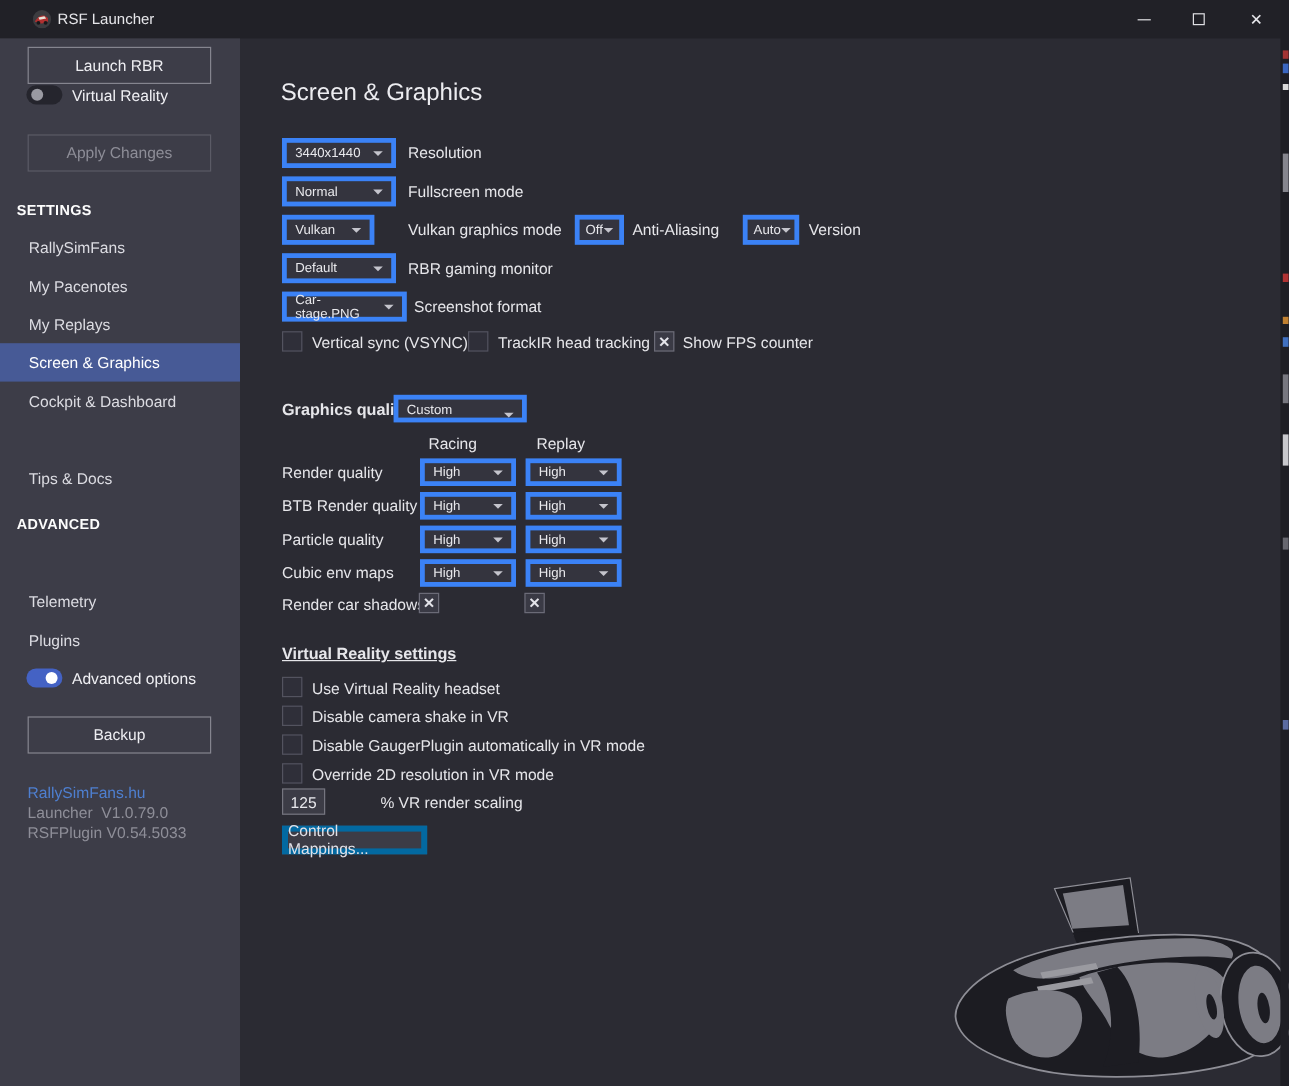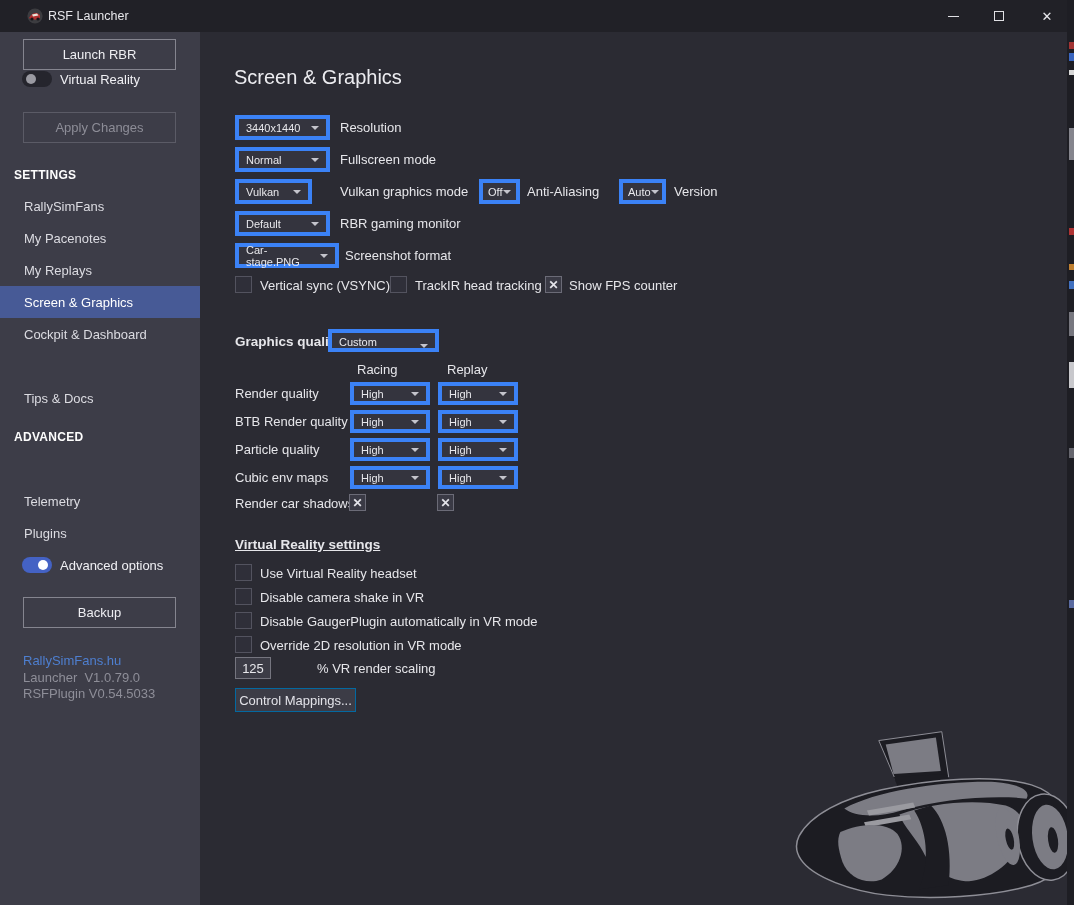--- a/index.html
+++ b/index.html
@@ -36,21 +36,21 @@
   .page-title { position:absolute; left:234px; top:66px; font-size:20px; color:#ececf0; }
   .dd { position:absolute; height:25px; background:#34343e; border:4px solid #3b82f6; color:#e8e8ec; font-size:11px; display:flex; align-items:center; padding:0 7px; cursor:pointer; }
   .dd.small { height:23px; }
   .caret { width:0; height:0; border-left:4px solid transparent; border-right:4px solid transparent; border-top:4px solid #c4c4cc; margin-left:auto; }
   .lbl { position:absolute; color:#e6e6ea; font-size:13px; line-height:16px; }
   .lbl.bold { font-weight:bold; font-size:13.5px; }
   .cb { position:absolute; width:17px; height:17px; background:#2f2f39; border:1px solid #53535f; cursor:pointer; }
   .cb.checked { background:#3a3a45; border-color:#6b6b77; }
   .cb.checked::after { content:"✕"; color:#e4e4ea; font-weight:bold; font-size:12px; display:flex; align-items:center; justify-content:center; height:100%; }
   .num-input { position:absolute; width:36px; height:22px; background:#3c3c46; border:1px solid #75757f; color:#e8e8ec; font-size:13px; text-align:center; font-family:"Liberation Sans", sans-serif; }
-  .mbtn { position:absolute; height:24px; background:#3c3c46; border:1px solid #0369a1; color:#e2e2e8; font-size:13px; display:flex; align-items:center; justify-content:center; cursor:pointer; }
+  .mbtn { position:absolute; height:24px; background:#3c3c46; border:5px solid #0369a1; color:#e2e2e8; font-size:13px; display:flex; align-items:center; justify-content:center; cursor:pointer; }
 
   
   .edge-strip { position:absolute; left:1067px; top:0; width:7px; height:905px; background:#1e1e24; }
   .frag { position:absolute; left:1069px; width:5px; }
 
   .vr-art { position:absolute; left:782px; top:712px; width:292px; height:192px; }
 </style>
 </head>
 <body>
 

